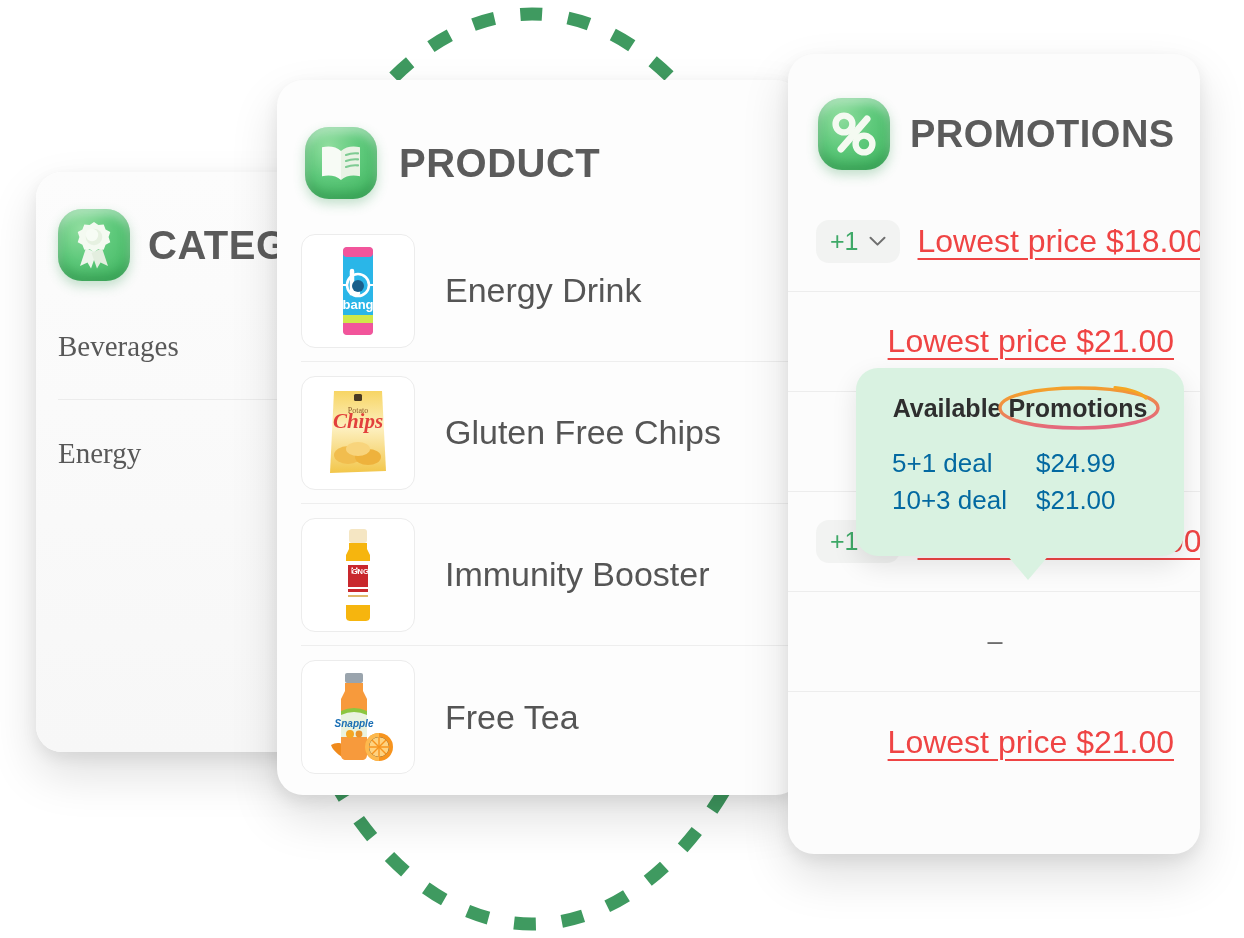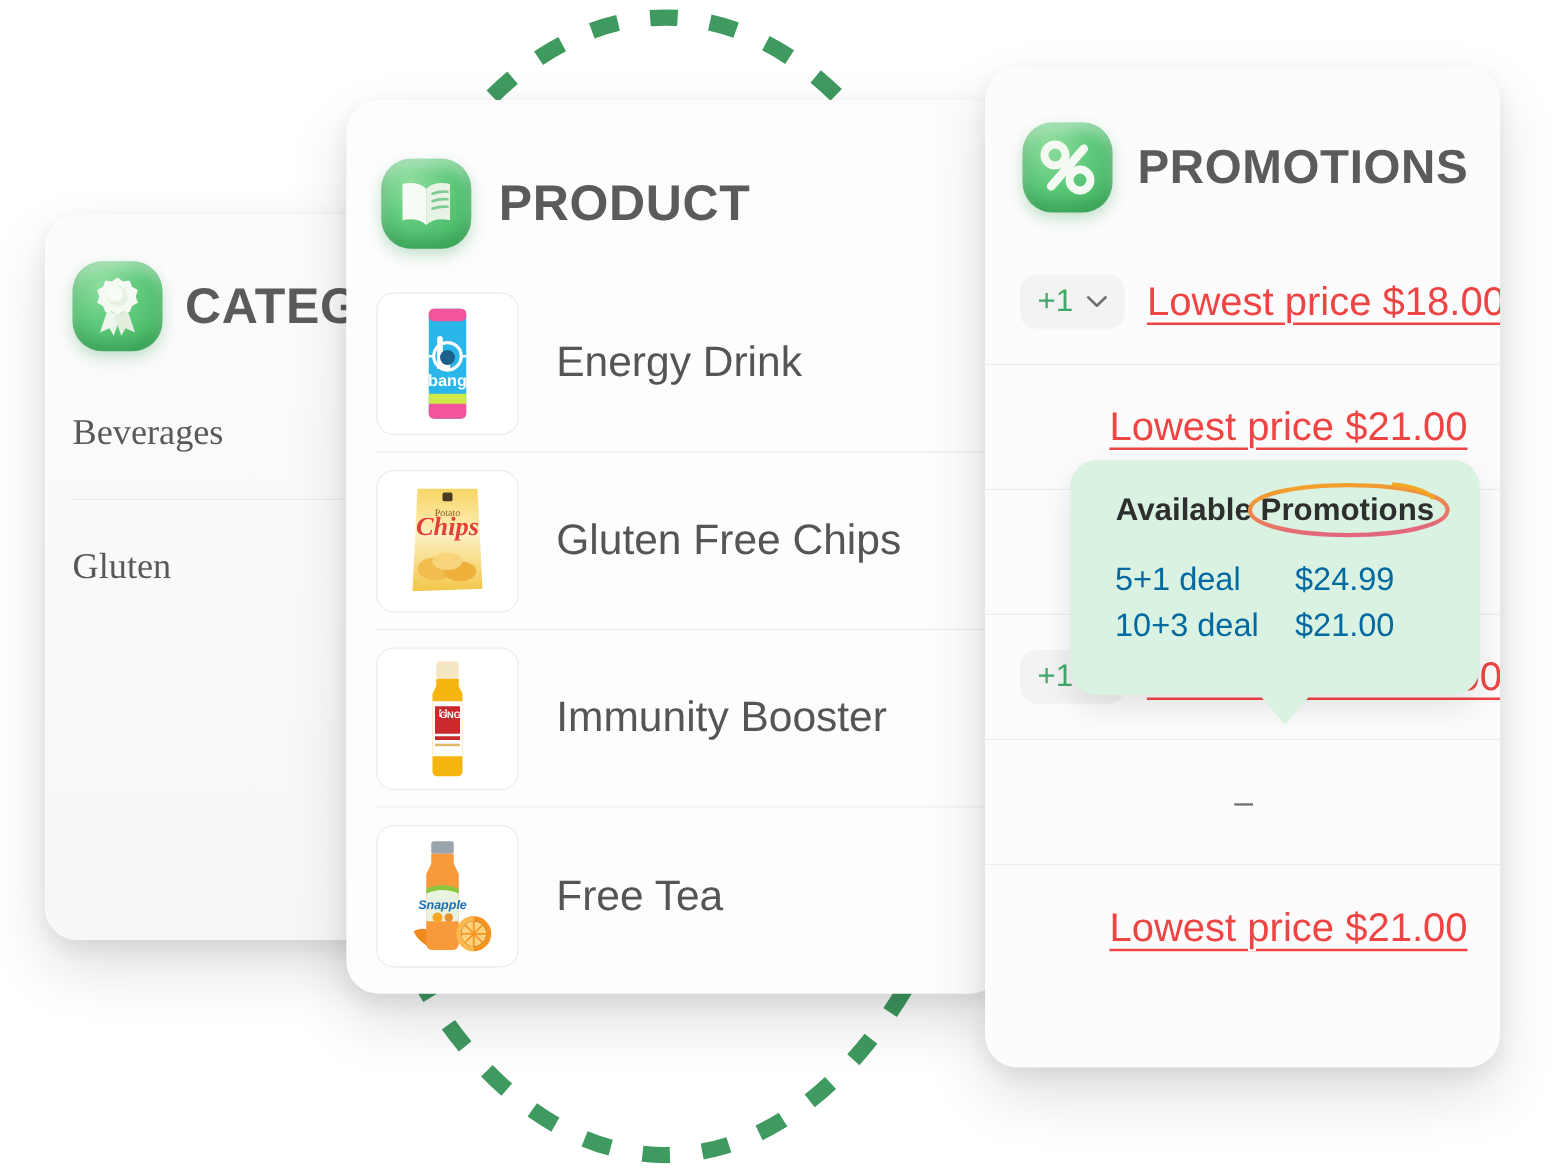--- a/index.html
+++ b/index.html
@@ -275,21 +275,21 @@
         </svg>
       </div>
       <div class="card-title">CATEGORY</div>
     </div>
 
     <div class="cat-list">
       <div class="cat-item">
         <span>Beverages</span>
       </div>
       <div class="cat-item">
-        <span>Gluten</span>
+        <span>Energy</span>
       </div>
     </div>
   </div>
 
   <div class="card" id="product-card">
     <div class="card-head">
       <div class="squircle">
         <svg width="48" height="40" viewBox="0 0 48 40">
           <path d="M24 8 C19 3.4 12.2 2.6 5 4.2 L5 33.2 C12.2 31.6 19 32.4 24 37 Z" fill="#f7fbf5"></path>
           <path d="M24 8 C29 3.4 35.8 2.6 43 4.2 L43 33.2 C35.8 31.6 29 32.4 24 37 Z" fill="#e9f3e5"></path>

